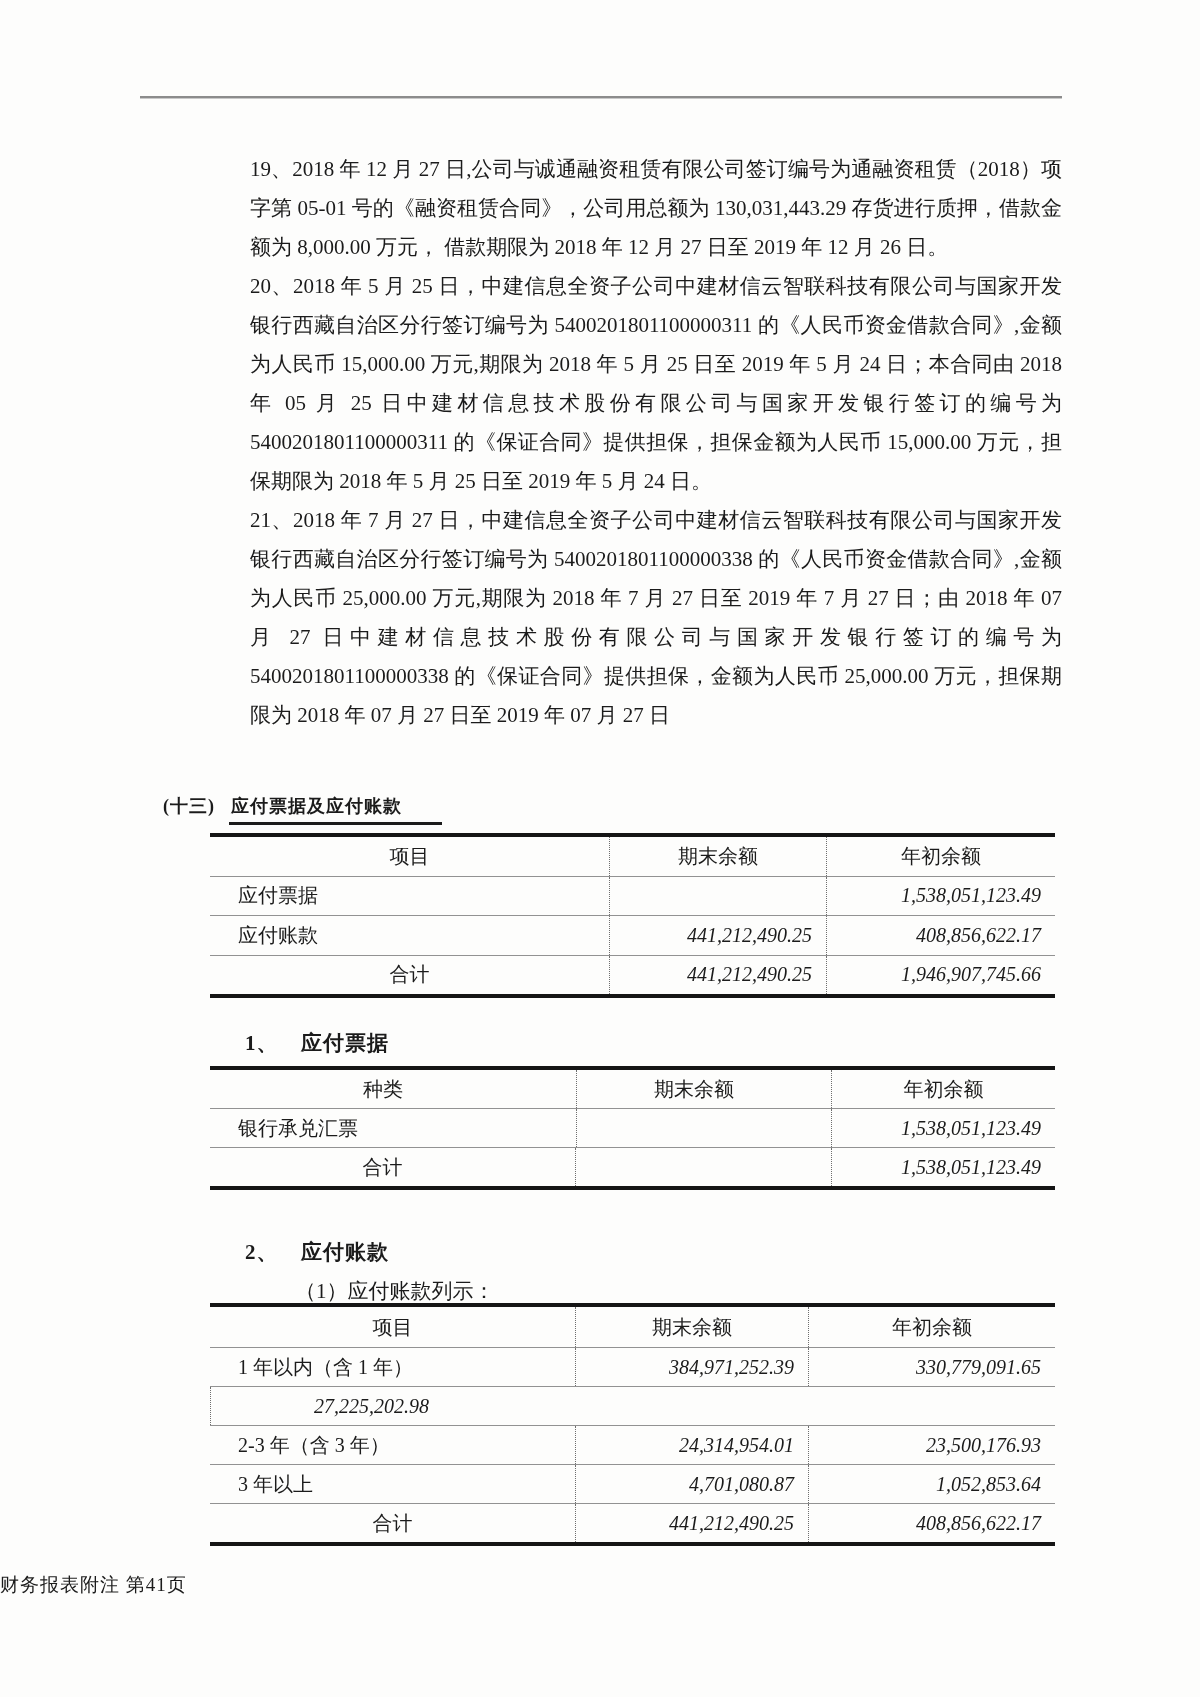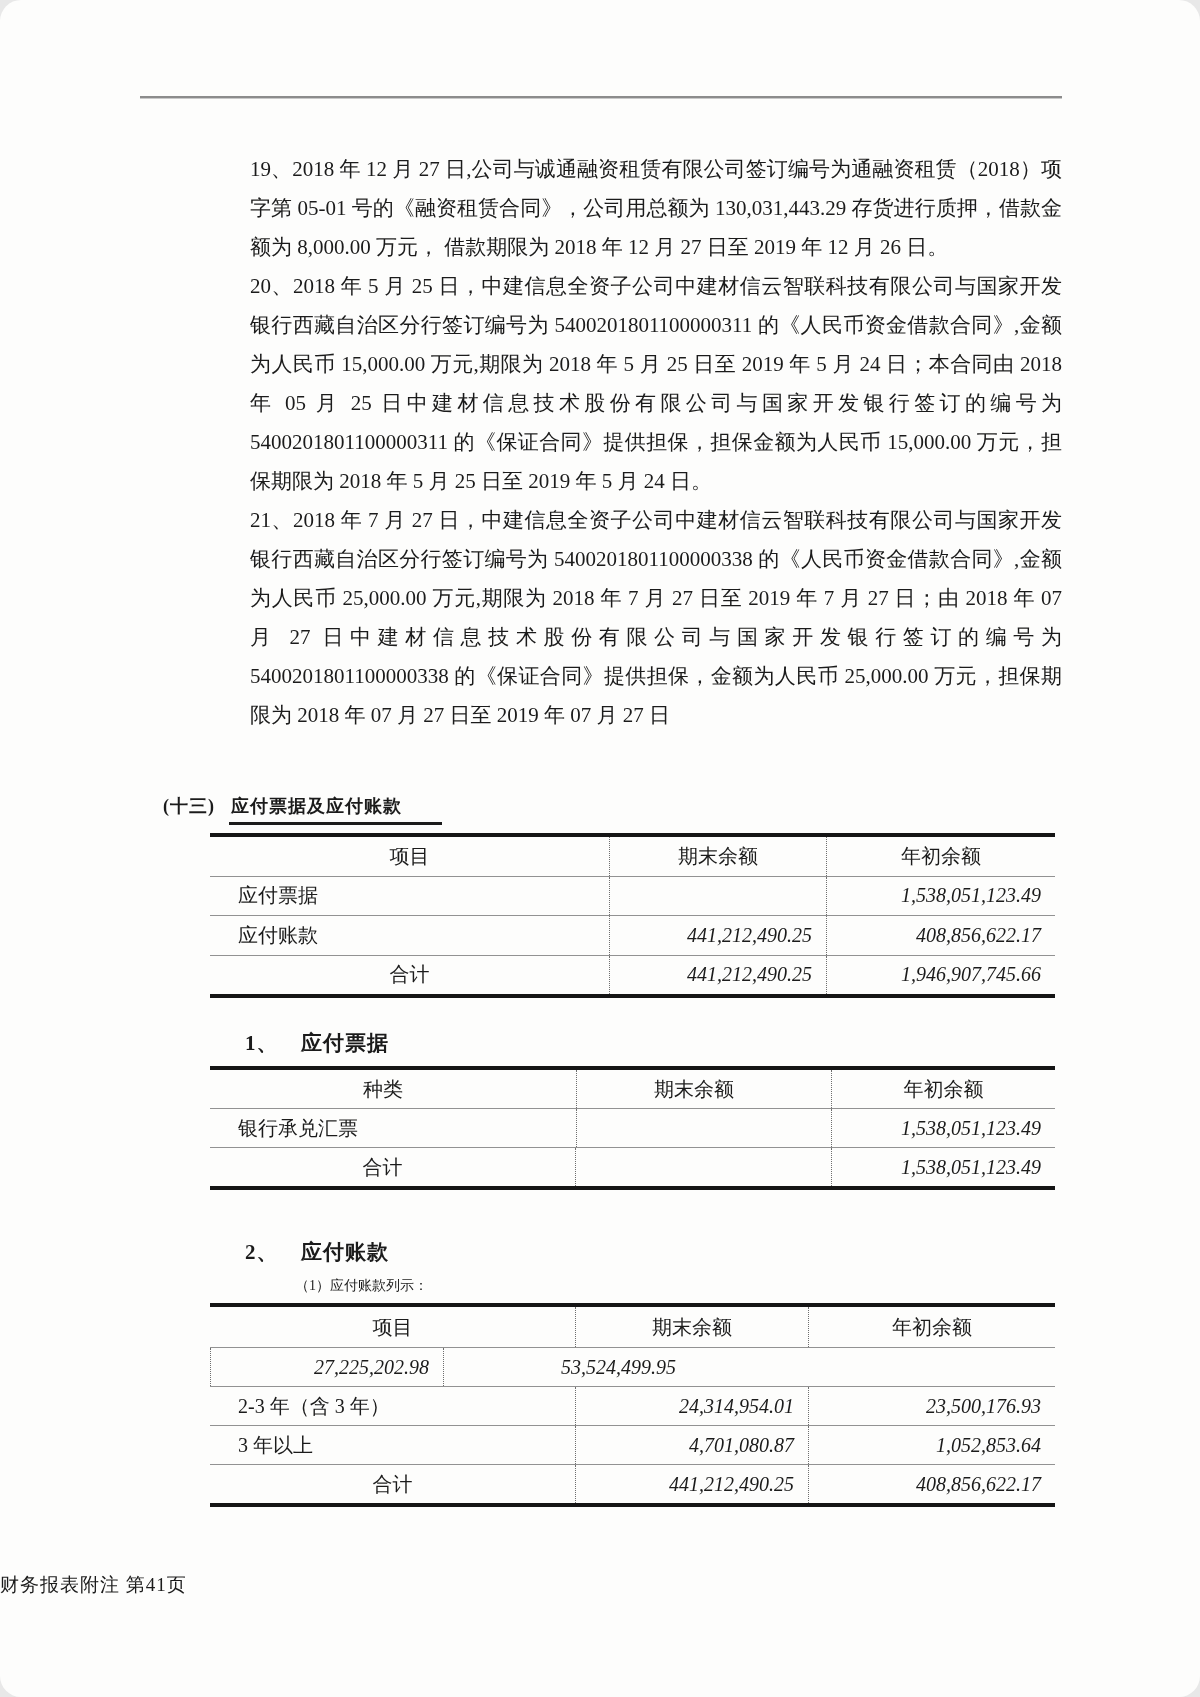--- a/index.html
+++ b/index.html
@@ -4,21 +4,20 @@
 <style>
   html,body{margin:0;padding:0;background:#e8e8e8;}
   .page{
     position:relative;
     width:1200px;height:1697px;
     margin:0 auto;
     background:#fdfdfc;
     font-family:"Liberation Serif","DejaVu Serif",serif;
     color:#1b1b1b;
     overflow:hidden;
-    border-radius:21px;
   }
   .top-rule{
     position:absolute;left:140px;top:96px;width:922px;height:2px;
     background:#8c8c8c;border-bottom:1px solid #c9c9c9;
   }
   .paras{
     position:absolute;left:250px;top:150px;width:812px;
     font-size:21px;line-height:39px;text-align:justify;
   }
   .paras p{margin:0;padding:0;}
@@ -29,21 +28,21 @@
   .sec-head .sec-label{display:inline-block;margin-right:14px;}
   .sec-head .sec-title{
     display:inline-block;border-bottom:3px solid #1b1b1b;padding:0 40px 4px 2px;
   }
   .sub-head{
     position:absolute;left:245px;
     font-size:21px;font-weight:bold;letter-spacing:1px;
   }
   .sub-head .sub-num{display:inline-block;width:56px;}
   .list-label{
-    position:absolute;left:295px;top:1277px;font-size:14px;
+    position:absolute;left:295px;top:1277px;font-size:21px;
   }
   .tbl{
     position:absolute;left:210px;width:845px;
     border-top:4px solid #151515;border-bottom:4px solid #151515;
     font-size:20px;
   }
   .trow{display:flex;align-items:flex-end;}
   .trow.hair{border-bottom:1px solid #929292;}
   .cell{box-sizing:border-box;height:100%;display:flex;align-items:center;}
   .c2,.c3{border-left:1px dotted #6e6e6e;}
@@ -133,22 +132,26 @@
 
   <div class="list-label">（1）应付账款列示：</div>
 
   <div class="tbl t3" style="top:1303px;">
     <div class="trow hair hdr">
       <div class="cell c1 center">项目</div>
       <div class="cell c2 center">期末余额</div>
       <div class="cell c3 center">年初余额</div>
     </div>
     <div class="trow hair">
+      <div class="cell c1 left">1 年以内（含 1 年）</div>
+      <div class="cell c2 num">384,971,252.39</div>
+      <div class="cell c3 num">330,779,091.65</div>
+    </div>
+    <div class="trow hair">
       <div class="cell c2 num">27,225,202.98</div>
-      <div class="cell c3 num">53,524,499.95</div>
     </div>
     <div class="trow hair">
       <div class="cell c1 left">2-3 年（含 3 年）</div>
       <div class="cell c2 num">24,314,954.01</div>
       <div class="cell c3 num">23,500,176.93</div>
     </div>
     <div class="trow hair">
       <div class="cell c1 left">3 年以上</div>
       <div class="cell c2 num">4,701,080.87</div>
       <div class="cell c3 num">1,052,853.64</div>

